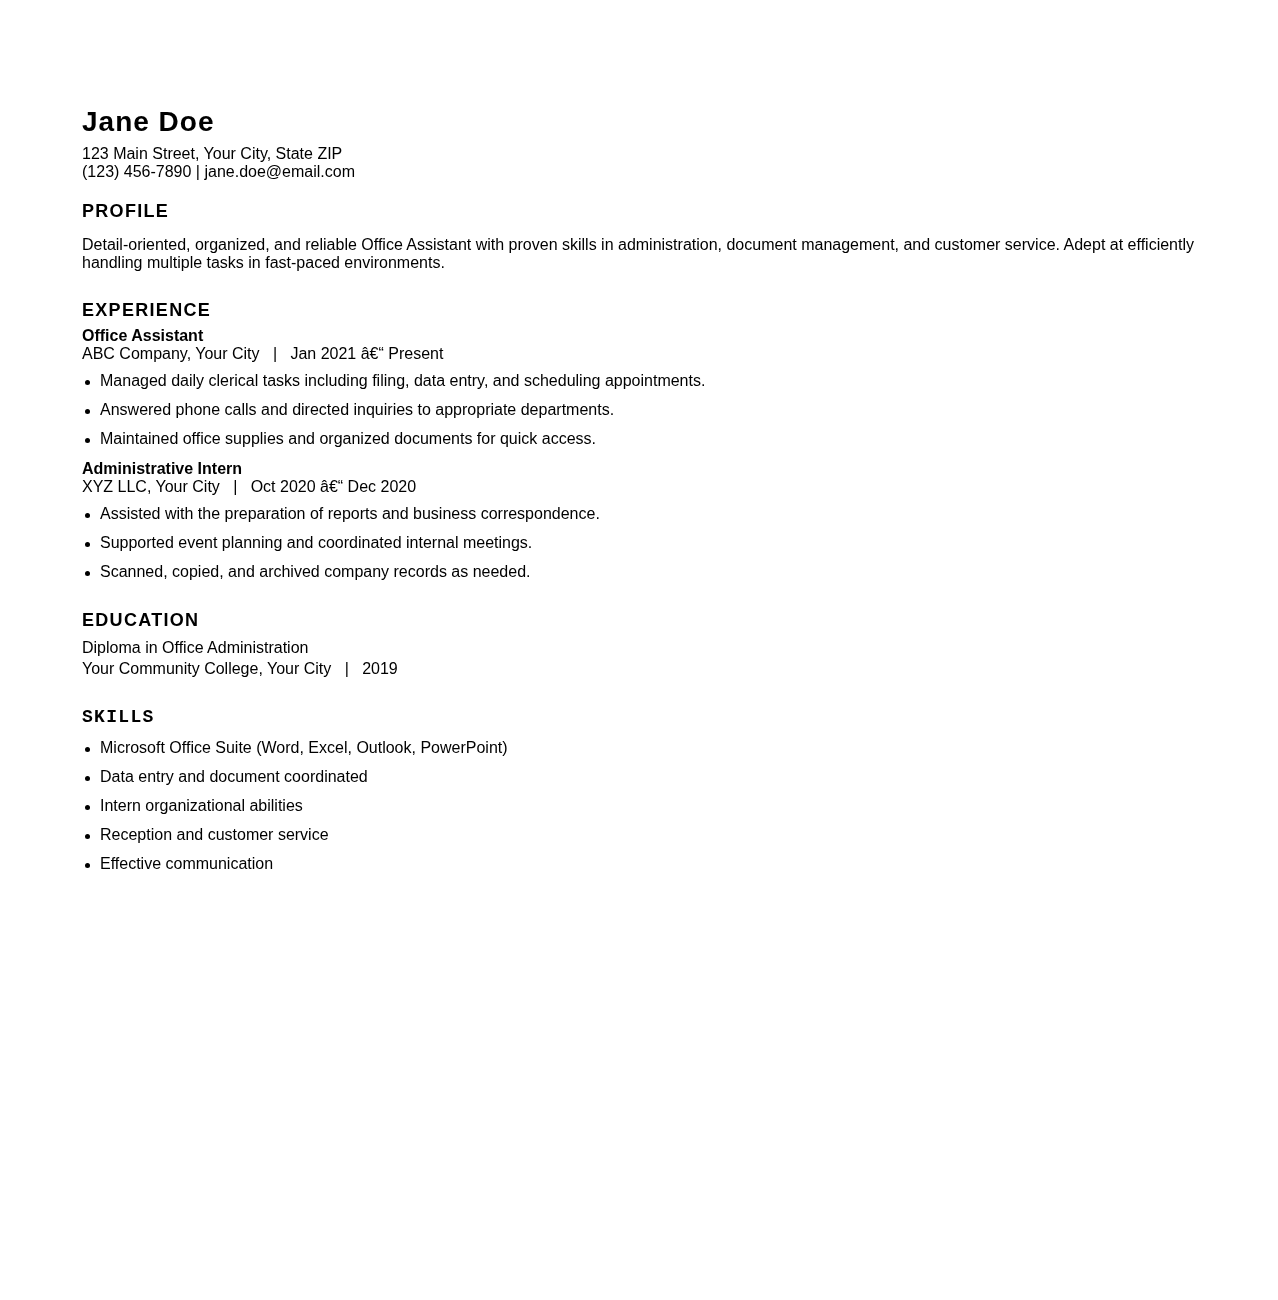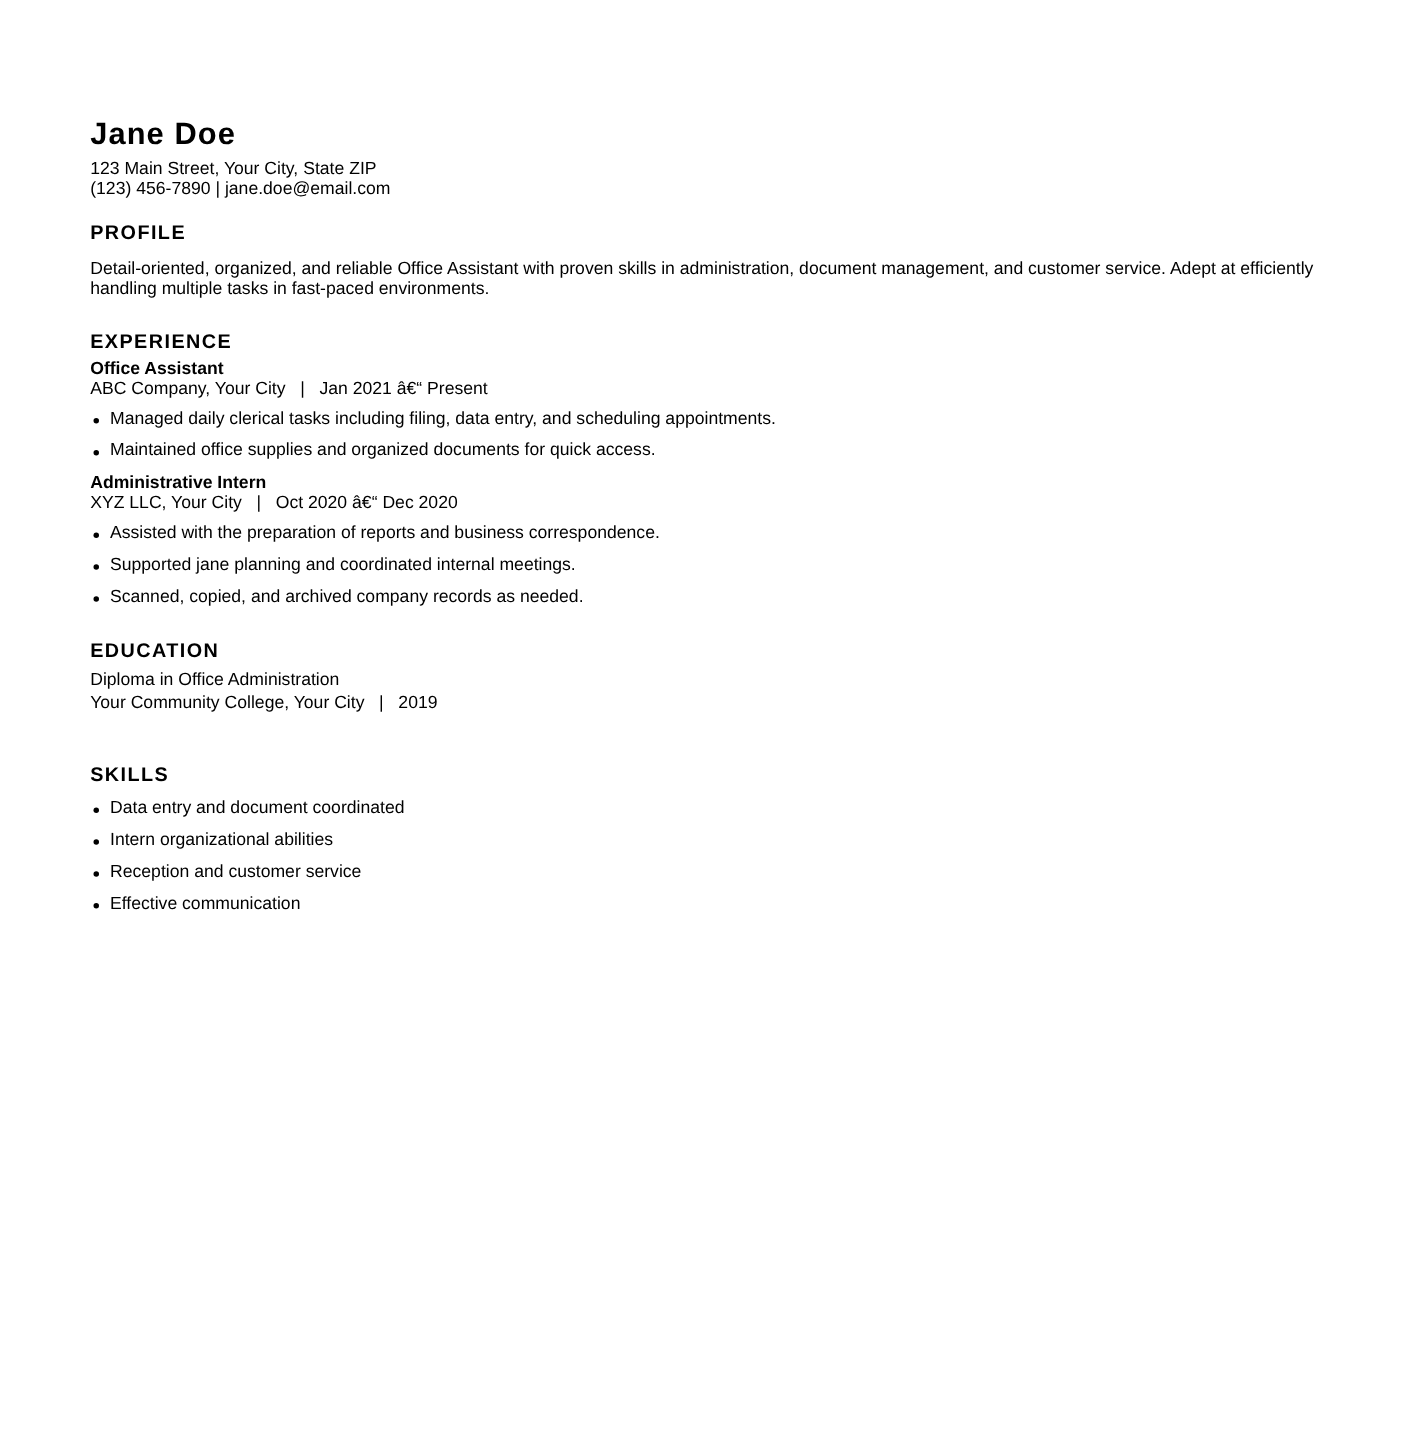--- a/index.html
+++ b/index.html
@@ -25,21 +25,21 @@
   ul.bullets { list-style: none; margin: 0; padding: 0; }
   ul.bullets li { position: relative; padding-left: 18px; line-height: 18px; margin-top: 11px; }
   ul.bullets li::before {
     content: ""; position: absolute; left: 3px; top: 8px;
     width: 5px; height: 5px; border-radius: 50%; background: #000;
   }
   .job ul.bullets li:first-child { margin-top: 9px; }
   .edu-title { margin-top: 28px; }
   .edu-degree { margin-top: 8px; line-height: 18px; }
   .edu-meta { margin-top: 3px; line-height: 18px; white-space: pre; }
-  .skills-title { margin-top: 44px; }
+  .skills-title { margin-top: 28px; font-family: Liberation Mono, monospace; }
   .skills ul.bullets li:first-child { margin-top: 11px; }
 </style>
 </head>
 <body>
 
 <div class="page">
   <div>
     <h1 class="name">Jane Doe</h1>
     <div class="contact">123 Main Street, Your City, State ZIP</div>
     <div class="contact" style="margin-top:0">(123) 456-7890 | jane.doe@email.com</div>
@@ -51,43 +51,45 @@
   </section>
 
   <section>
     <h2 class="section-title exp-title">EXPERIENCE</h2>
 
     <div class="job">
       <div class="job-title">Office Assistant</div>
       <div class="job-meta">ABC Company, Your City   |   Jan 2021 â€“ Present</div>
       <ul class="bullets">
         <li>Managed daily clerical tasks including filing, data entry, and scheduling appointments.</li>
+        <li>Answered phone calls and directed inquiries to appropriate departments.</li>
         <li>Maintained office supplies and organized documents for quick access.</li>
       </ul>
     </div>
 
     <div class="job">
       <div class="job-title">Administrative Intern</div>
       <div class="job-meta">XYZ LLC, Your City   |   Oct 2020 â€“ Dec 2020</div>
       <ul class="bullets">
         <li>Assisted with the preparation of reports and business correspondence.</li>
-        <li>Supported jane planning and coordinated internal meetings.</li>
+        <li>Supported event planning and coordinated internal meetings.</li>
         <li>Scanned, copied, and archived company records as needed.</li>
       </ul>
     </div>
   </section>
 
   <section>
     <h2 class="section-title edu-title">EDUCATION</h2>
     <div class="edu-degree">Diploma in Office Administration</div>
     <div class="edu-meta">Your Community College, Your City   |   2019</div>
   </section>
 
   <section class="skills">
     <h2 class="section-title skills-title">SKILLS</h2>
     <ul class="bullets">
+      <li>Microsoft Office Suite (Word, Excel, Outlook, PowerPoint)</li>
       <li>Data entry and document coordinated</li>
       <li>Intern organizational abilities</li>
       <li>Reception and customer service</li>
       <li>Effective communication</li>
     </ul>
   </section>
 </div>
 
 </body></html>

